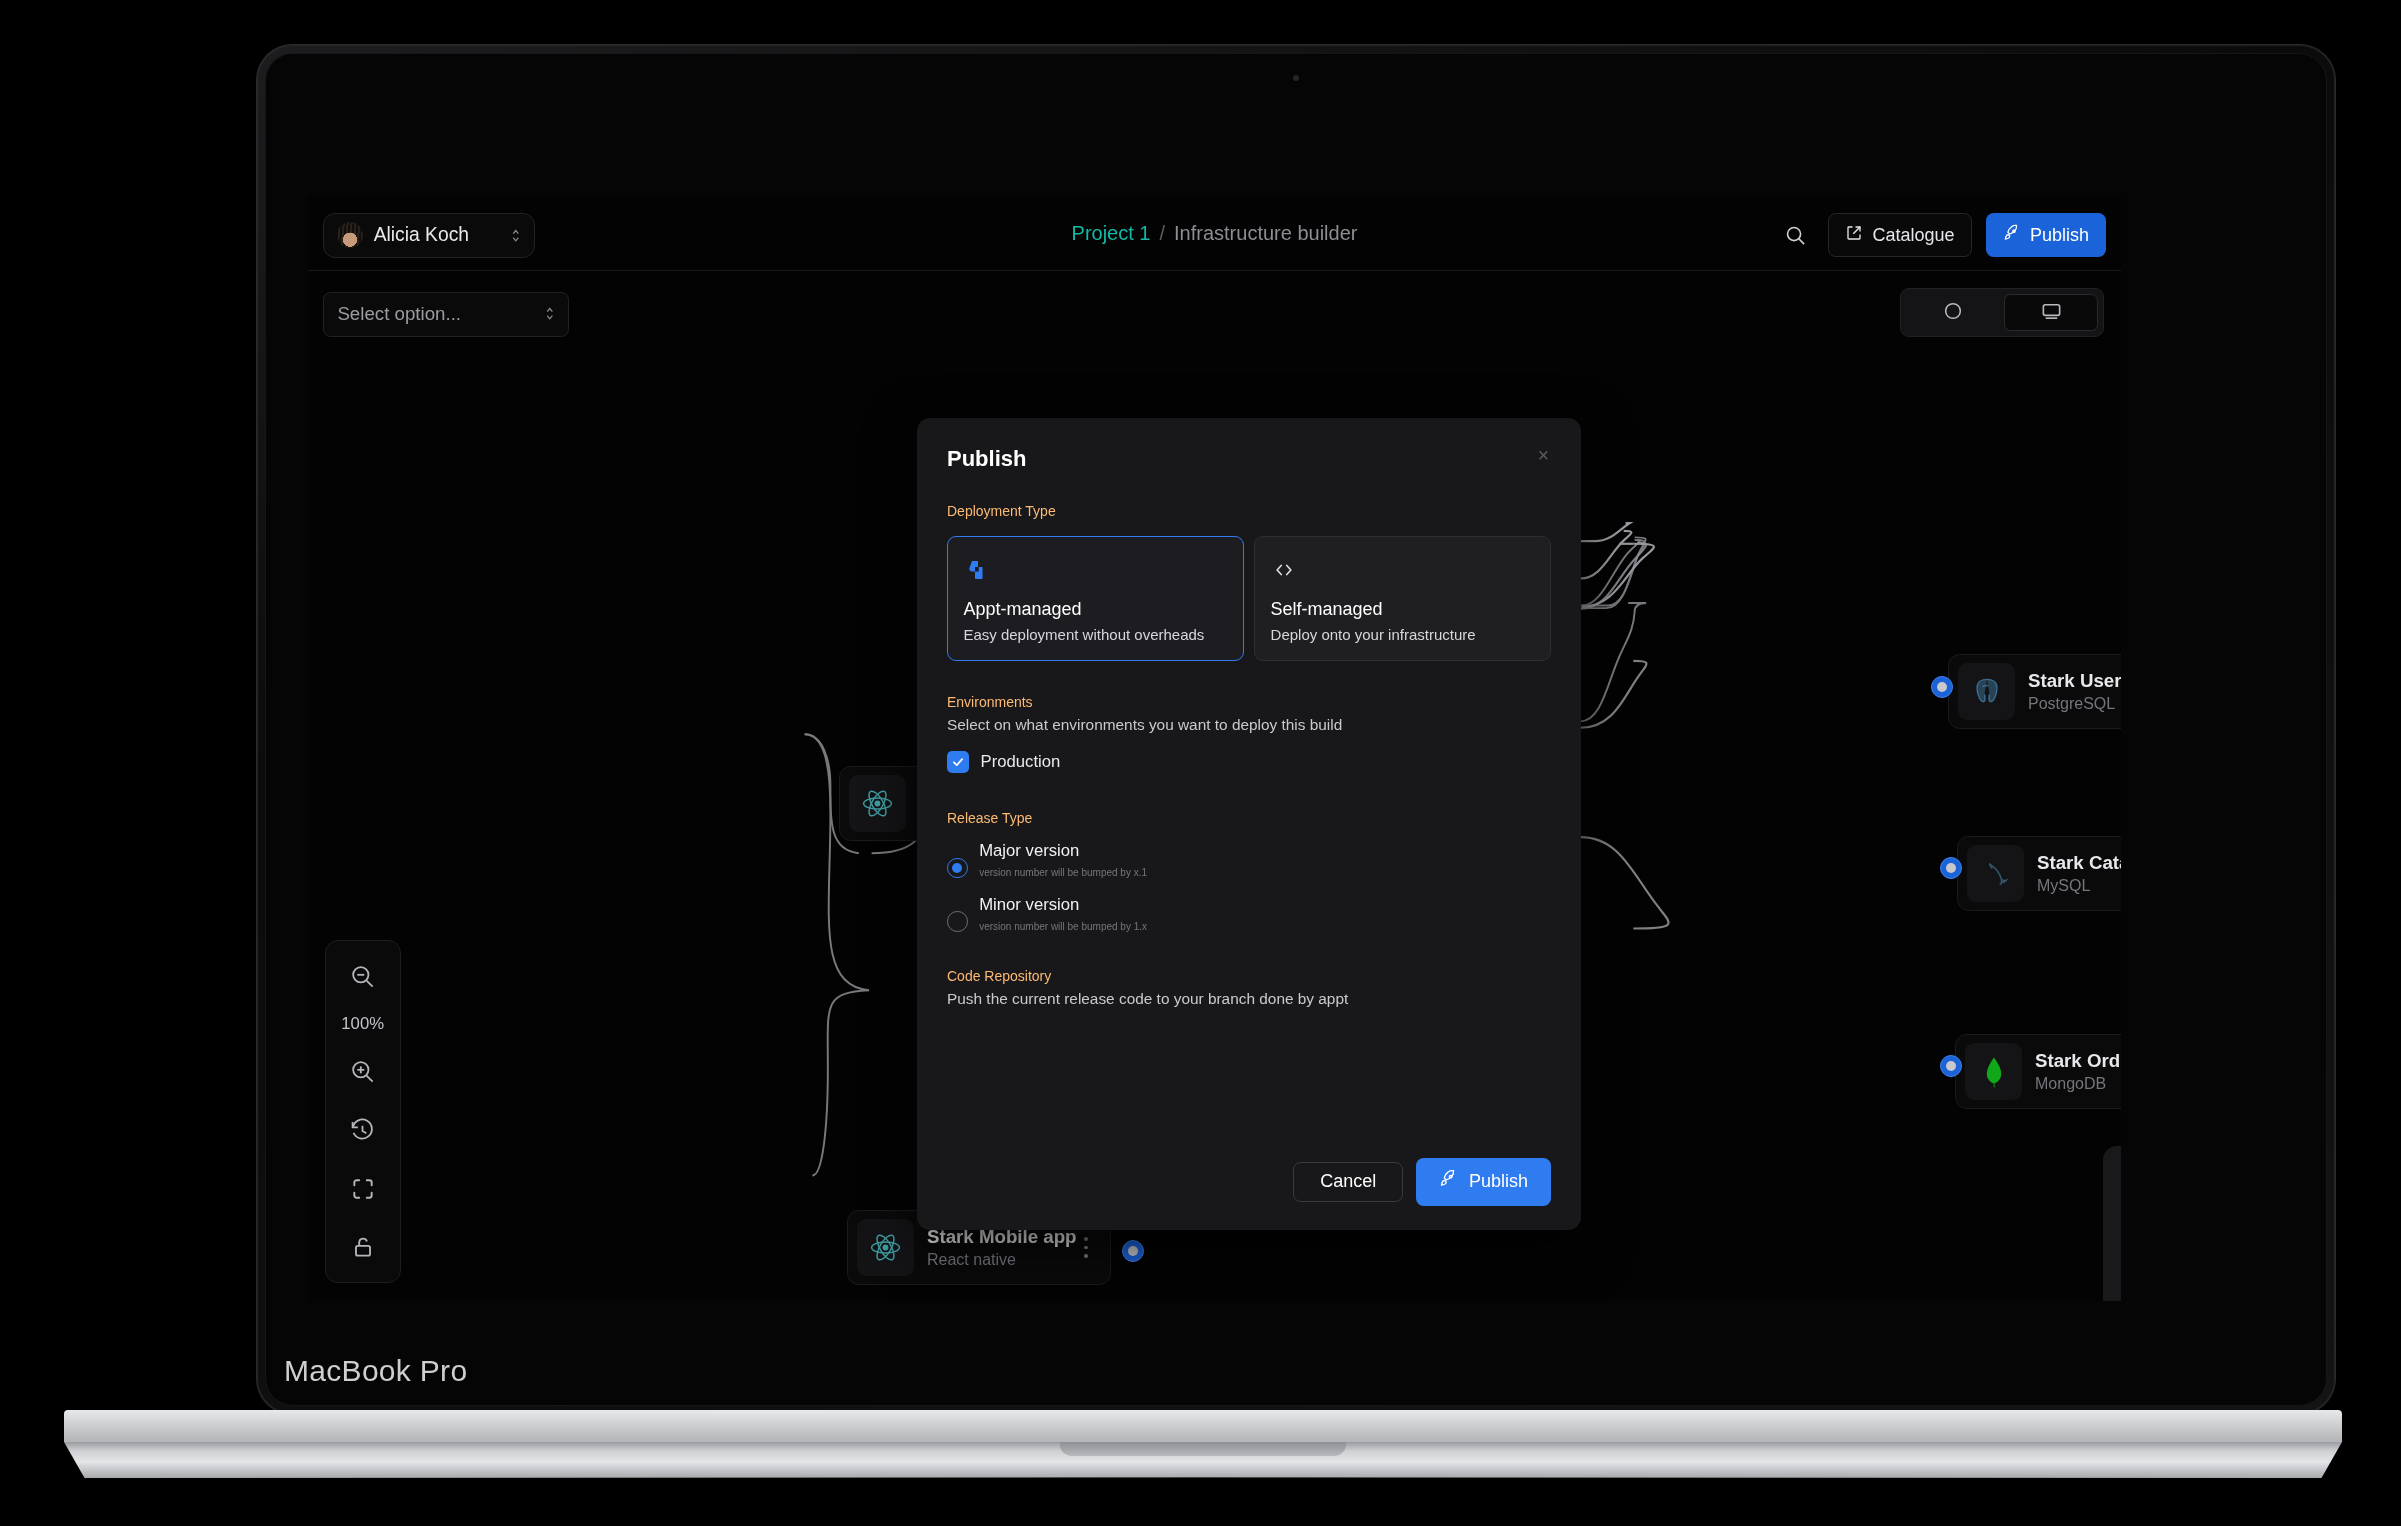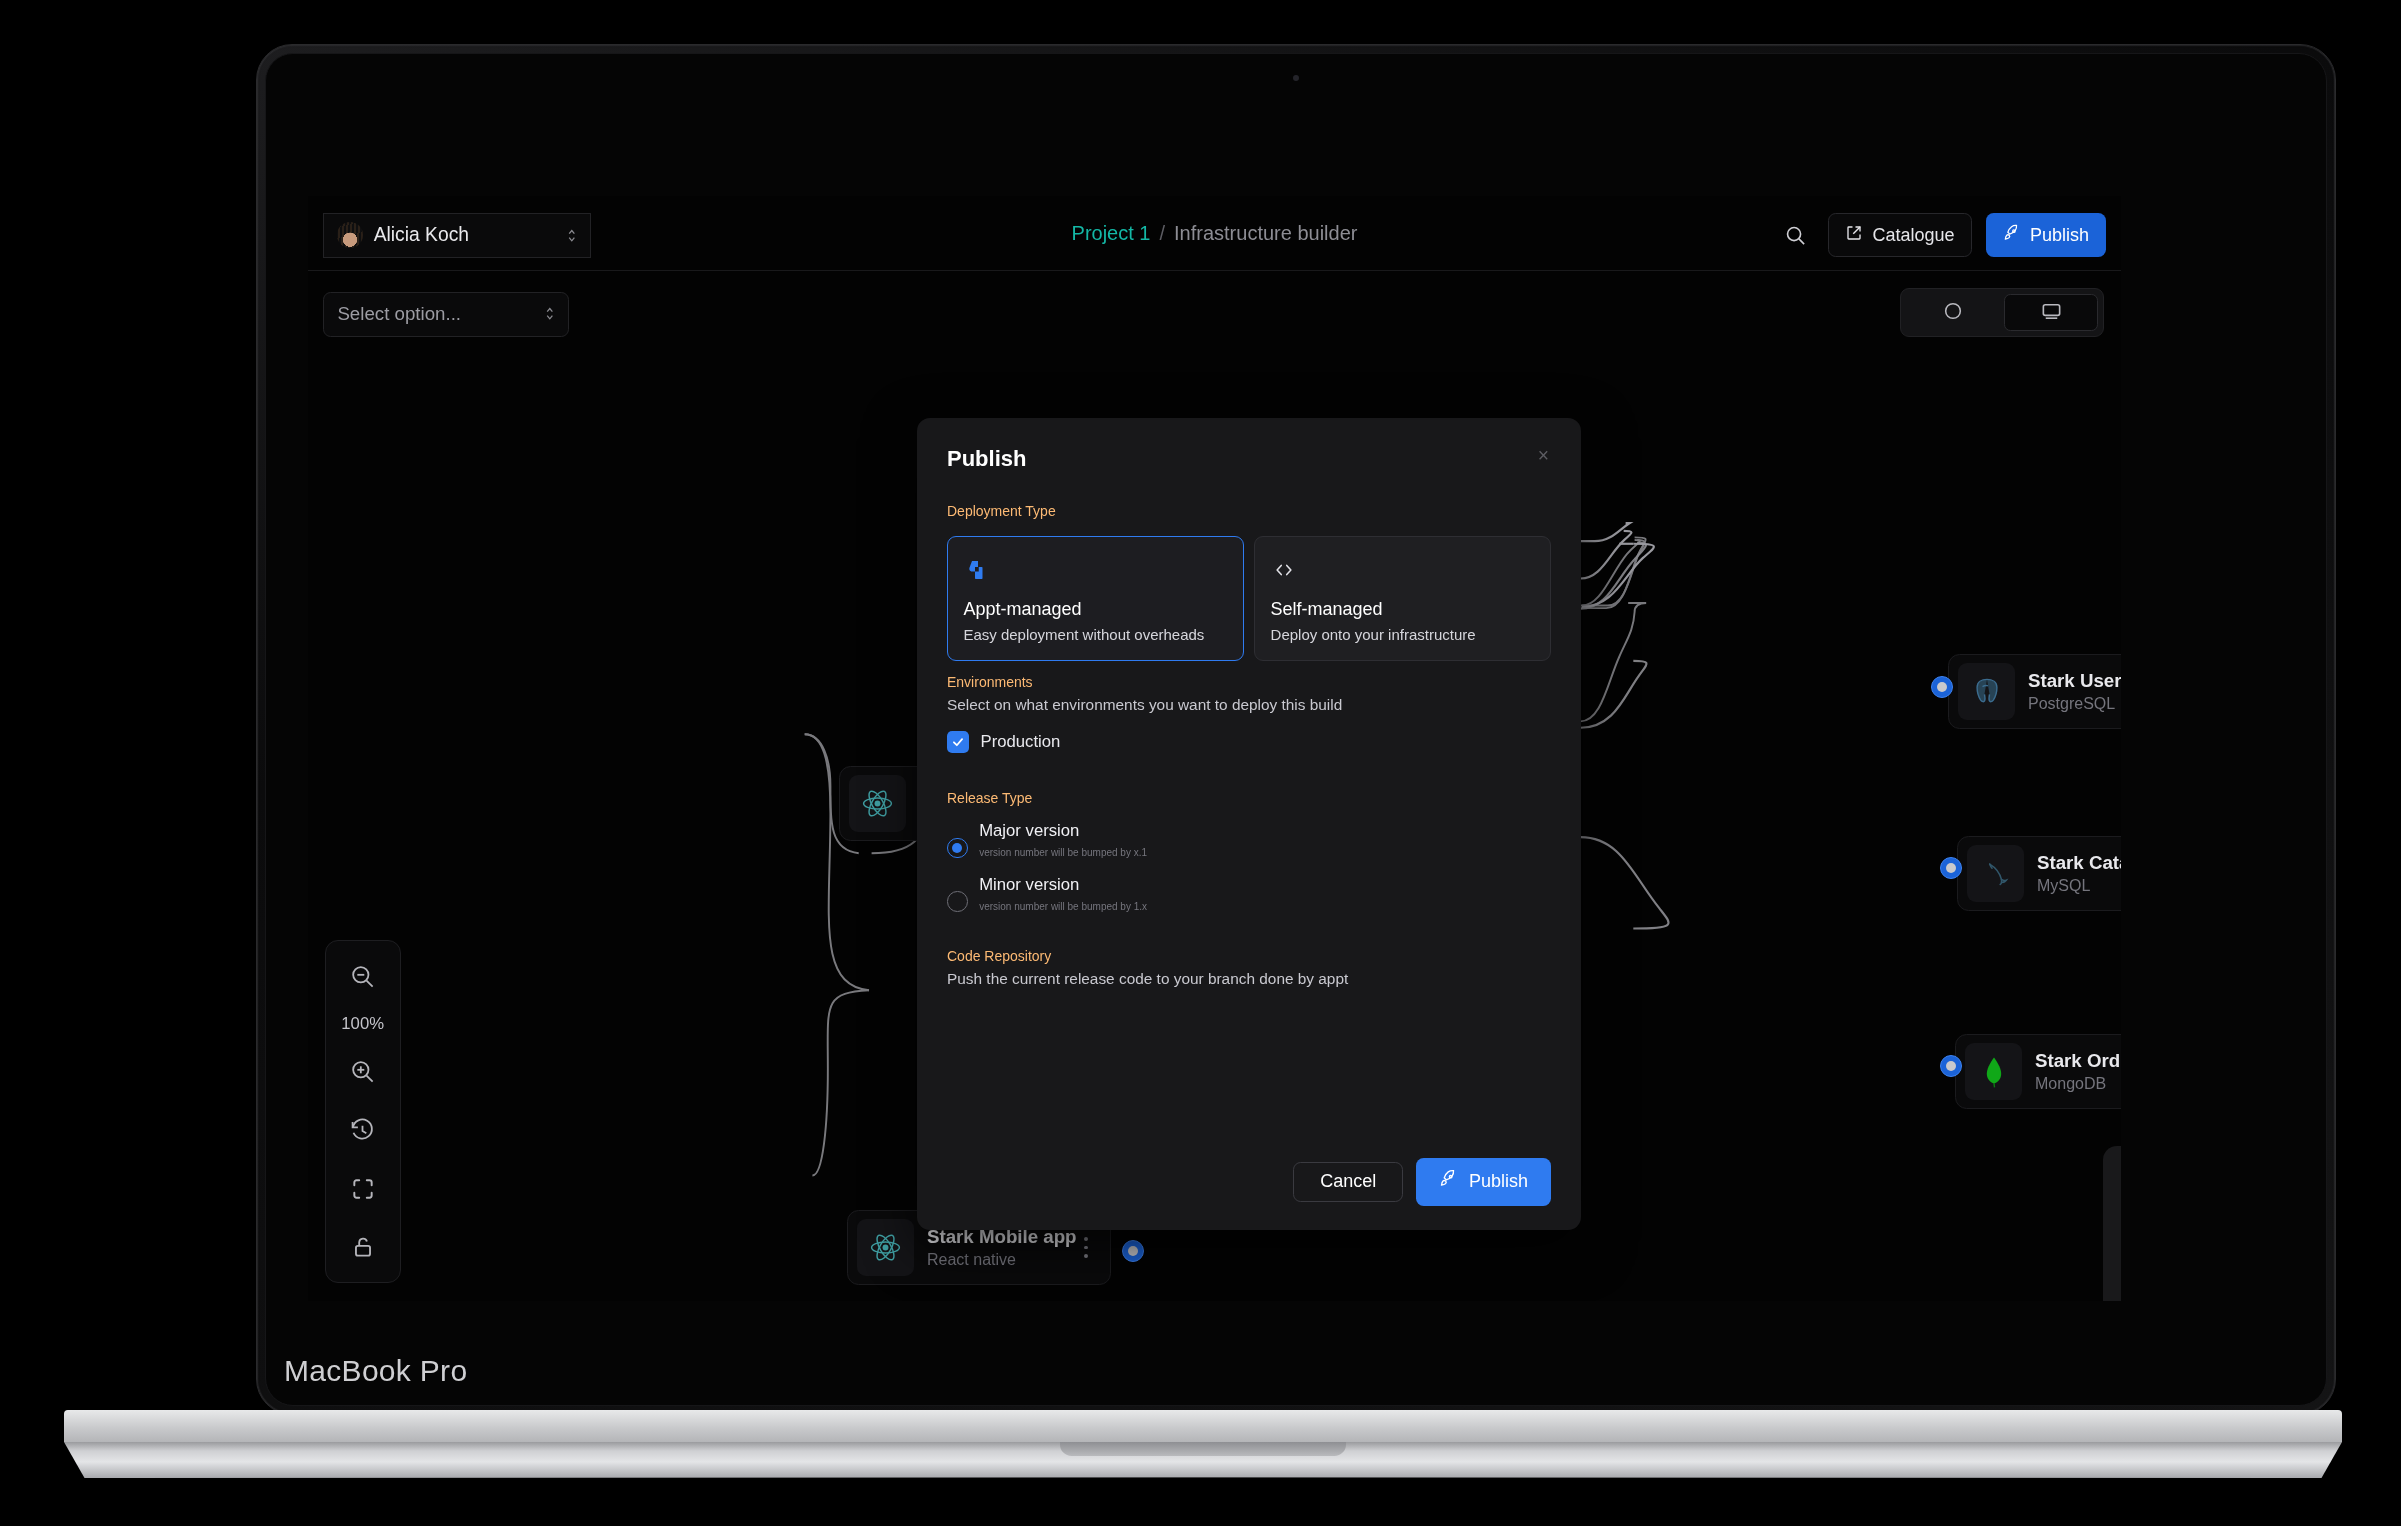--- a/index.html
+++ b/index.html
@@ -92,26 +92,26 @@
 
   
   #app-header {
     position: absolute;
     left: 0; top: 0; width: 100%; height: 75px;
     border-bottom: 0.6px solid #19191b;
   }
   #user-switcher {
     position: absolute;
     left: 15.4px; top: 16.7px;
-    width: 268px; height: 45px;
+    width: 212px; height: 45px;
     display: flex; align-items: center; gap: 10.3px;
     padding: 0 13px;
     background: #0a0a0b;
     border: 0.6px solid #222225;
-    border-radius: 0;
+    border-radius: 12px;
     cursor: pointer;
   }
   #user-avatar {
     width: 26px; height: 26px; border-radius: 50%;
     background:
       radial-gradient(circle at 50% 68%, #c79a7c 0 32%, rgba(199,154,124,0) 33%),
       repeating-linear-gradient(95deg, #0f0f10 0 1.9px, #2a2018 1.9px 3.9px),
       #1a1512;
     flex: 0 0 auto;
   }
@@ -311,21 +311,21 @@
     padding: 15.4px 15.4px 16.7px 15.4px;
     cursor: pointer;
     min-height: 122px;
     display: flex; flex-direction: column;
   }
   .deploy-card.selected { border: 1.3px solid #2f7bf0; background: #1d1d21; }
   .deploy-card-icon { height: 35px; display: flex; align-items: center; }
   .deploy-card-title { color: #ffffff; font-size: 18px; font-weight: normal; margin-top: 11.6px; }
   .deploy-card-desc { color: #d6d6dc; font-size: 15px; margin-top: 6.4px; }
 
-  #environments-head { margin-top: 13px; }
+  #environments-head { margin-top: 33px; }
   #environments-list { margin-top: 16.7px; }
   .checkbox-row { display: flex; align-items: center; gap: 11.6px; cursor: pointer; }
   .checkbox {
     width: 22px; height: 22px; border-radius: 5.1px;
     background: #2f7bf0;
     display: flex; align-items: center; justify-content: center;
   }
   .checkbox svg { display: block; }
   .checkbox-label { color: #e9e9ee; font-size: 16.7px; }
 

